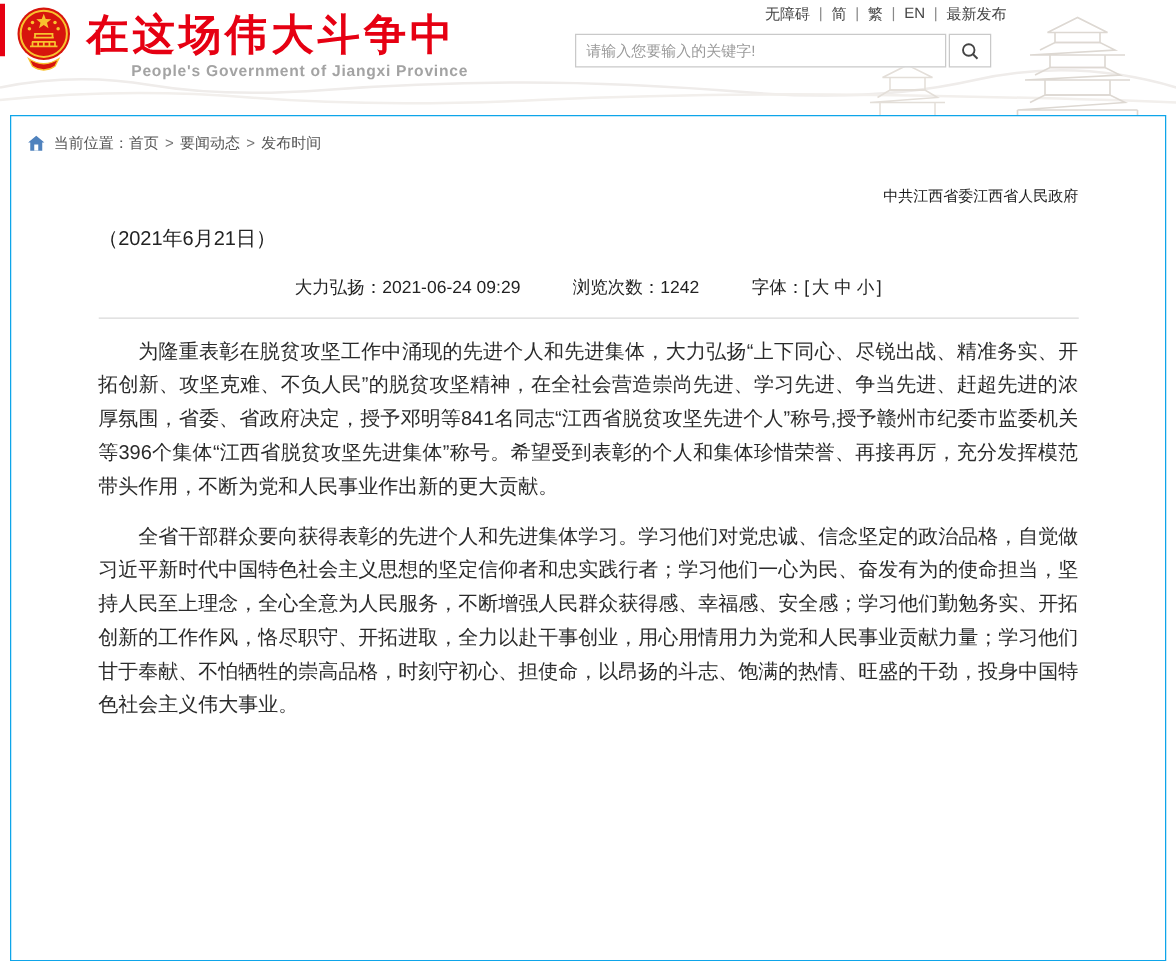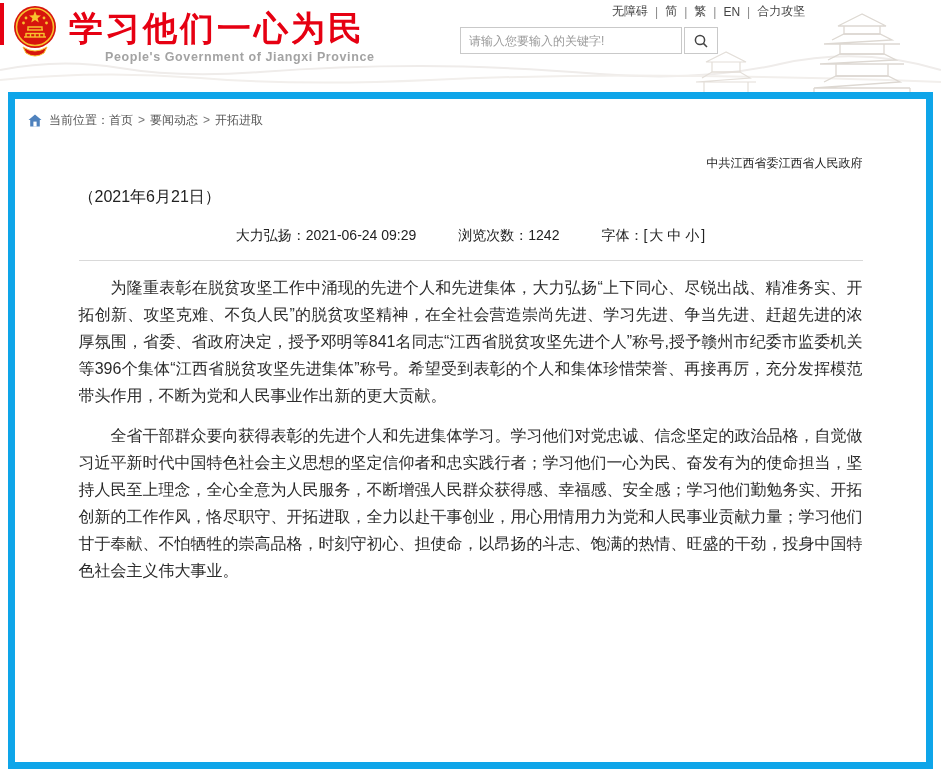--- a/index.html
+++ b/index.html
@@ -23,41 +23,41 @@
     font-size: 34px; font-weight: bold; color: #e60012;
     letter-spacing: 3px; line-height: 38px; white-space: nowrap;
   }
   .site-name-en {
     font-size: 12.5px; font-weight: bold; color: #a3a3a3;
     letter-spacing: 0.6px; margin-top: 3px; white-space: nowrap; padding-left: 36px;
   }
 
   .top-links {
     position: absolute; top: 3px; left: 612px;
-    display: flex; align-items: center; font-size: 12px; color: #444;
+    display: flex; align-items: flex-start; font-size: 12px; color: #444;
   }
   .top-links .tlink { cursor: pointer; white-space: nowrap; }
   .top-links .sep { margin: 0 7px; color: #888; }
 
   .search-bar { position: absolute; top: 27px; left: 460px; display: flex; align-items: stretch; }
   .search-input {
-    width: 222px; height: 27px; border: 1px solid #c9c9c9; background: #fff;
+    width: 297px; height: 27px; border: 1px solid #c9c9c9; background: #fff;
     font-size: 12px; color: #333; padding: 0 8px; outline: none;
     font-family: "Liberation Sans", "DejaVu Sans", sans-serif;
   }
   .search-input::placeholder { color: #9a9a9a; }
   .search-btn {
     width: 34px; height: 27px; margin-left: 2px; border: 1px solid #c9c9c9;
     background: #fff; display: flex; align-items: center; justify-content: center; cursor: pointer;
   }
 
   
   .card {
     position: absolute; top: 92px; left: 8px; width: 925px; height: 677px;
-    background: #fff; border: 7px solid #0ea5e9;
+    background: #fff; border: 1px solid #0ea5e9;
   }
   .breadcrumb {
     display: flex; align-items: center; padding: 12px 0 0 13px;
     font-size: 12px; color: #555; height: 30px;
   }
   .breadcrumb .home-ic { margin-right: 7px; display: inline-flex; }
   .breadcrumb .bc-label { color: #555; }
   .breadcrumb .bc-link { color: #555; cursor: pointer; }
   .breadcrumb .bc-sep { margin: 0 5px; color: #777; }
 
@@ -127,35 +127,35 @@
         <g stroke="#f8c22e" stroke-width="1.4" fill="none">
           <path d="M14 25 h16"></path>
           <path d="M12.5 28.5 h19"></path>
           <path d="M15 25 v-3 h14 v3"></path>
           <path d="M11 32 h22"></path>
           <path d="M13 32 v-3.5 M31 32 v-3.5 M22 32 v-3.5 M17.5 32 v-3.5 M26.5 32 v-3.5"></path>
         </g>
         <path d="M10 42 q12 8 24 0 l-3 6 q-9 6 -18 0 Z" fill="#d7150d" stroke="#f8c22e" stroke-width="1"></path>
       </svg>
       <div class="site-names">
-        <div class="site-name-cn">学习他们一心为民</div>
+        <div class="site-name-cn">在这场伟大斗争中</div>
         <div class="site-name-en">People's Government of Jiangxi Province</div>
       </div>
     </div>
 
     <div class="top-links">
       <span class="tlink">无障碍</span>
       <span class="sep">|</span>
       <span class="tlink">简</span>
       <span class="sep">|</span>
       <span class="tlink">繁</span>
       <span class="sep">|</span>
       <span class="tlink">EN</span>
       <span class="sep">|</span>
-      <span class="tlink">合力攻坚</span>
+      <span class="tlink">最新发布</span>
     </div>
 
     <div class="search-bar">
       <input class="search-input" type="text" placeholder="请输入您要输入的关键字!" style="">
       <button class="search-btn">
         <svg width="16" height="16" viewBox="0 0 16 16">
           <circle cx="7" cy="7" r="4.6" fill="none" stroke="#444" stroke-width="1.5"></circle>
           <line x1="10.4" y1="10.4" x2="14" y2="14" stroke="#444" stroke-width="1.5"></line>
         </svg>
       </button>
@@ -169,21 +169,21 @@
         <svg width="14" height="13" viewBox="0 0 14 13">
           <path d="M7 0.5 L13.5 6 L11.8 6 L11.8 12.5 L2.2 12.5 L2.2 6 L0.5 6 Z" fill="#4f82bd"></path>
           <rect x="5.4" y="7.6" width="3.2" height="4.9" fill="#ffffff"></rect>
         </svg>
       </span>
       <span class="bc-label">当前位置：</span>
       <span class="bc-link">首页</span>
       <span class="bc-sep">&gt;</span>
       <span class="bc-link">要闻动态</span>
       <span class="bc-sep">&gt;</span>
-      <span class="bc-link">开拓进取</span>
+      <span class="bc-link">发布时间</span>
     </div>
 
     <div class="article">
       <div class="art-issuer">中共江西省委江西省人民政府</div>
       <div class="art-date">（2021年6月21日）</div>
 
       <div class="art-meta">
         <span class="meta-item"><span>大力弘扬：</span><span>2021-06-24 09:29</span></span>
         <span class="meta-gap"></span>
         <span class="meta-item"><span>浏览次数：</span><span>1242</span></span>

